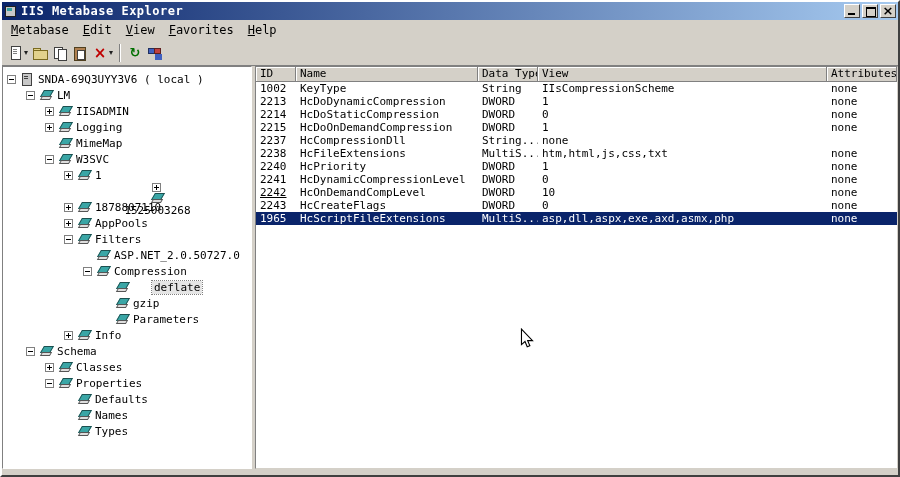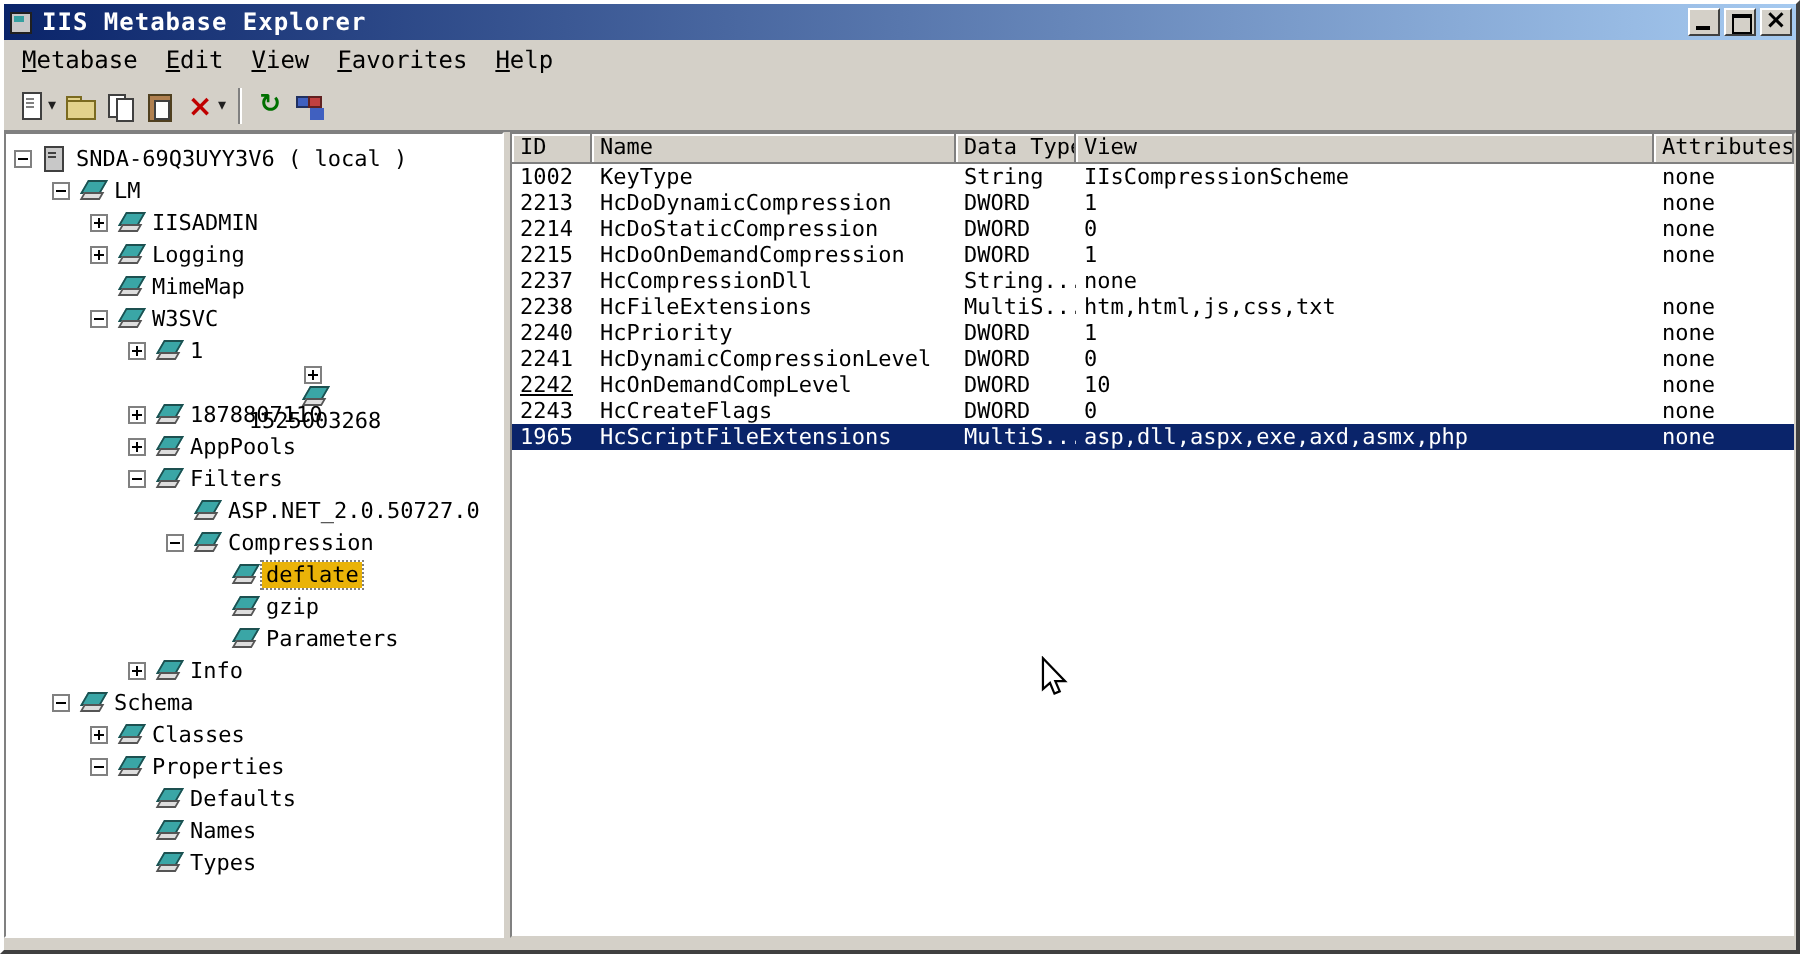--- a/index.html
+++ b/index.html
@@ -58,21 +58,21 @@
   .expander { width:9px; height:9px; flex:none; background:#fff; border:1px solid #808080; position:relative; margin-right:3px; }
   .expander::before { content:''; position:absolute; left:1px; right:1px; top:3px; height:1px; background:#000; }
   .expander.plus::after { content:''; position:absolute; top:1px; bottom:1px; left:3px; width:1px; background:#000; }
   .exp-spacer { width:12px; flex:none; }
   .ti { width:14px; height:12px; position:relative; flex:none; margin-right:3px; }
   .ti-db::before { content:''; position:absolute; left:4px; top:1px; width:8px; height:5px; background:#3aa6a6; border:1px solid #1d5050; transform:skewX(-30deg); }
   .ti-db::after { content:''; position:absolute; left:3px; top:7px; width:8px; height:2px; background:#dedede; border:1px solid #555555; transform:skewX(-30deg); }
   .ti-server::before { content:''; position:absolute; left:3px; top:0px; width:8px; height:11px; background:#c8c8c8; border:1px solid #404040; }
   .ti-server::after { content:''; position:absolute; left:5px; top:3px; width:4px; height:1px; background:#404040; box-shadow:0 2px 0 #404040; }
   .tlabel { padding:0 2px; }
-  .tlabel.sel { background:#eab308; outline:1px dotted #808080; }
+  .tlabel.sel { background:#e5e5e5; outline:1px dotted #808080;margin-left:21px; }
   
   .list-header { display:flex; flex:none; height:15px; }
   .hcell { height:15px; background:#d4d0c8; border-right:1px solid #808080; border-bottom:1px solid #808080; box-shadow:inset 1px 1px 0 #ffffff; font-size:11px; line-height:14px; padding:0 4px; white-space:pre; overflow:hidden; flex:none; }
   .hcell.fill { flex:1; }
   .list-body { flex:1; overflow:hidden; }
   .lrow { display:flex; height:13px; }
   .lcell { height:13px; line-height:13px; font-size:11px; padding:0 4px; white-space:pre; overflow:hidden; flex:none; color:#000; }
   .lcell.fill { flex:1; }
   .lrow.sel { background:#0a246a; }
   .lrow.sel .lcell { color:#ffffff; }

